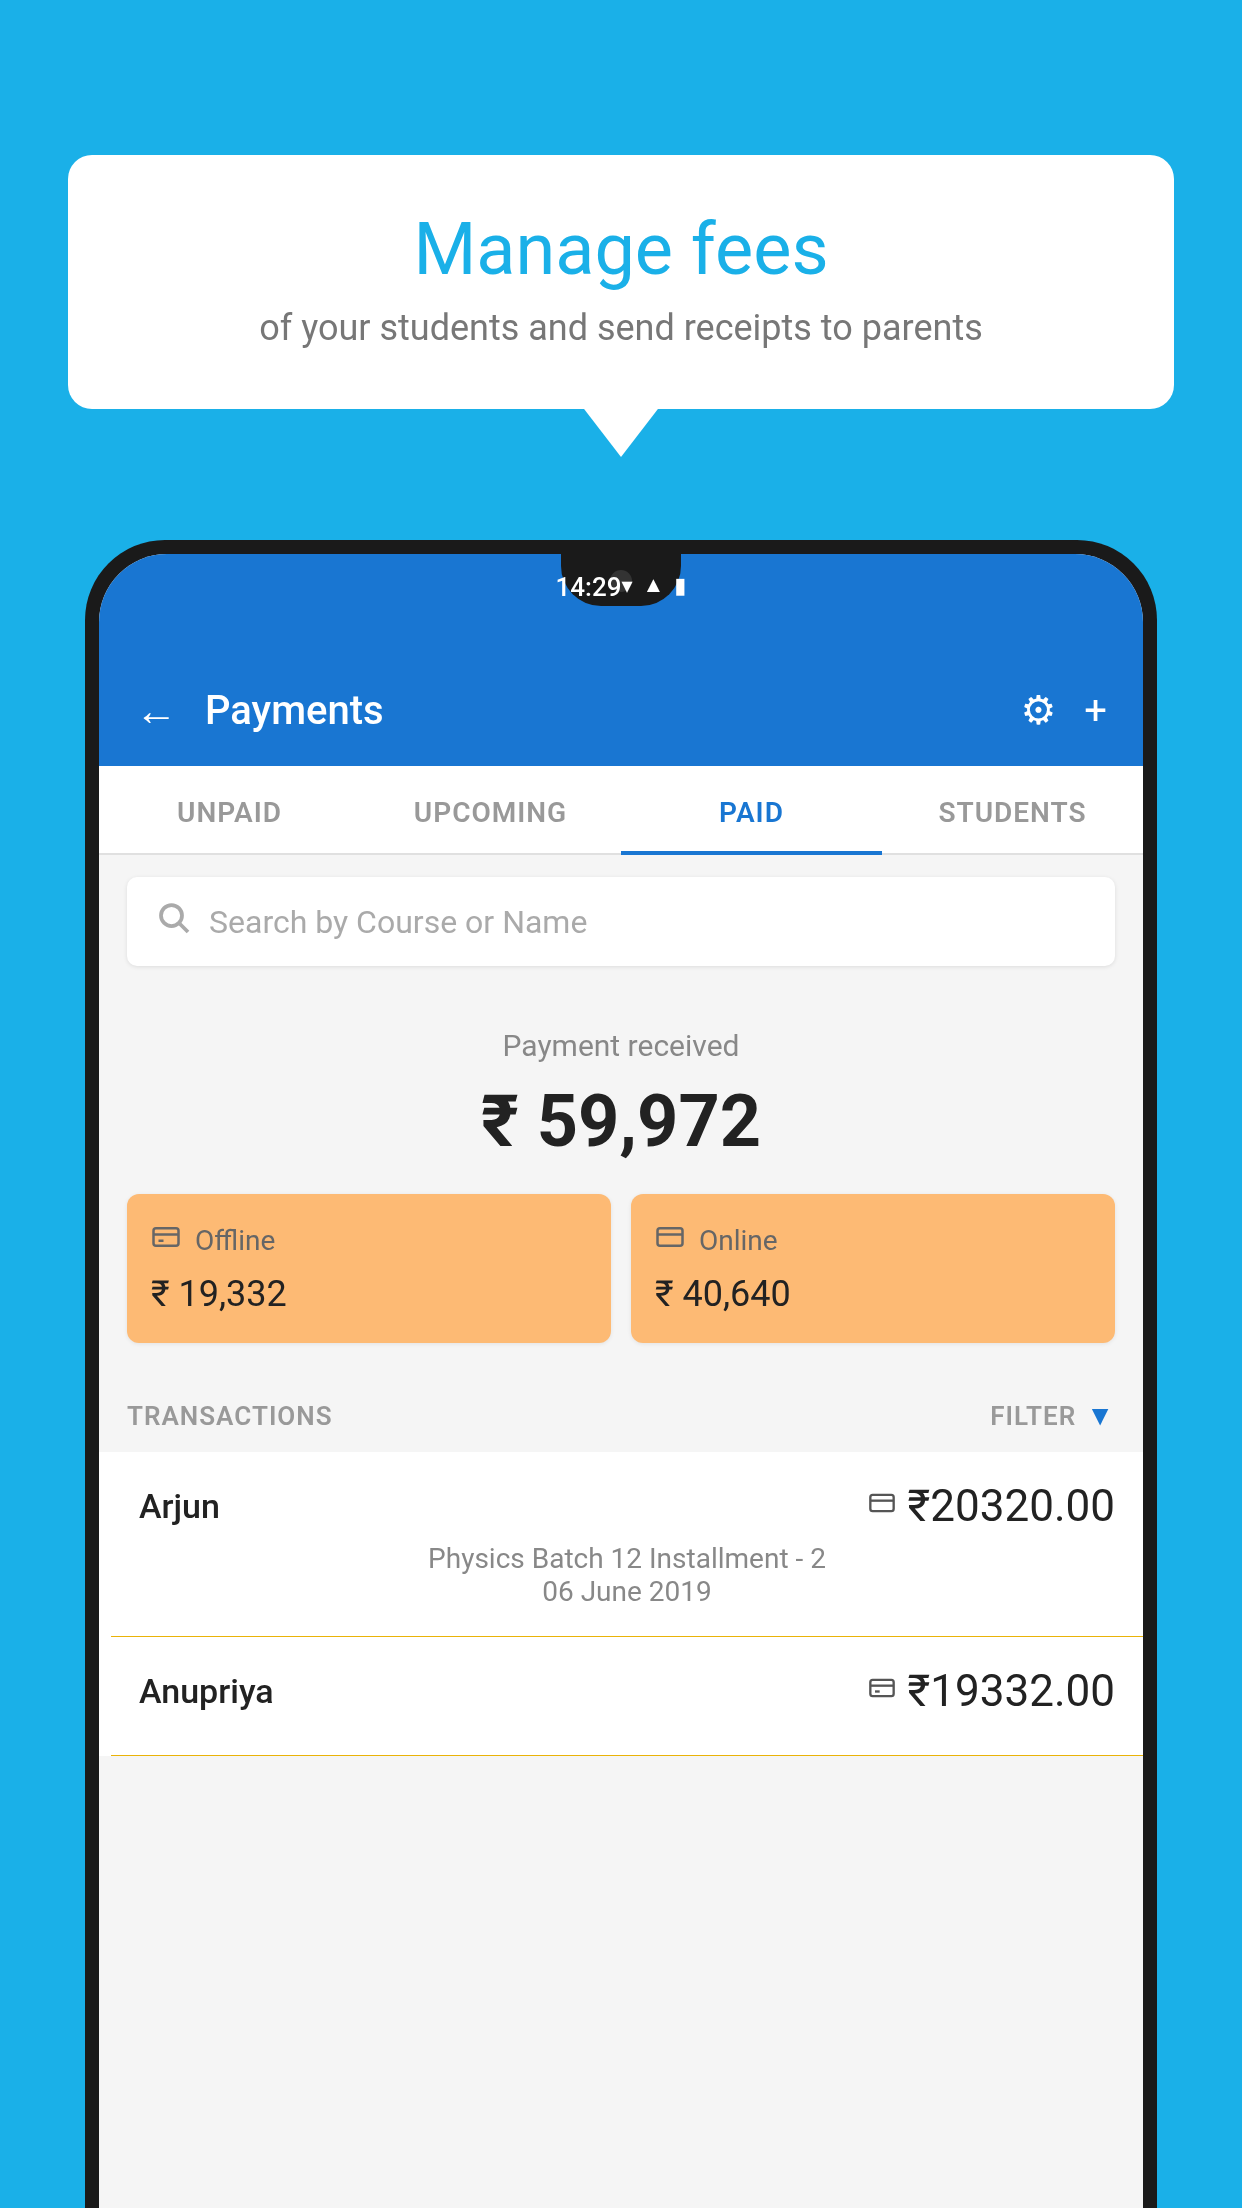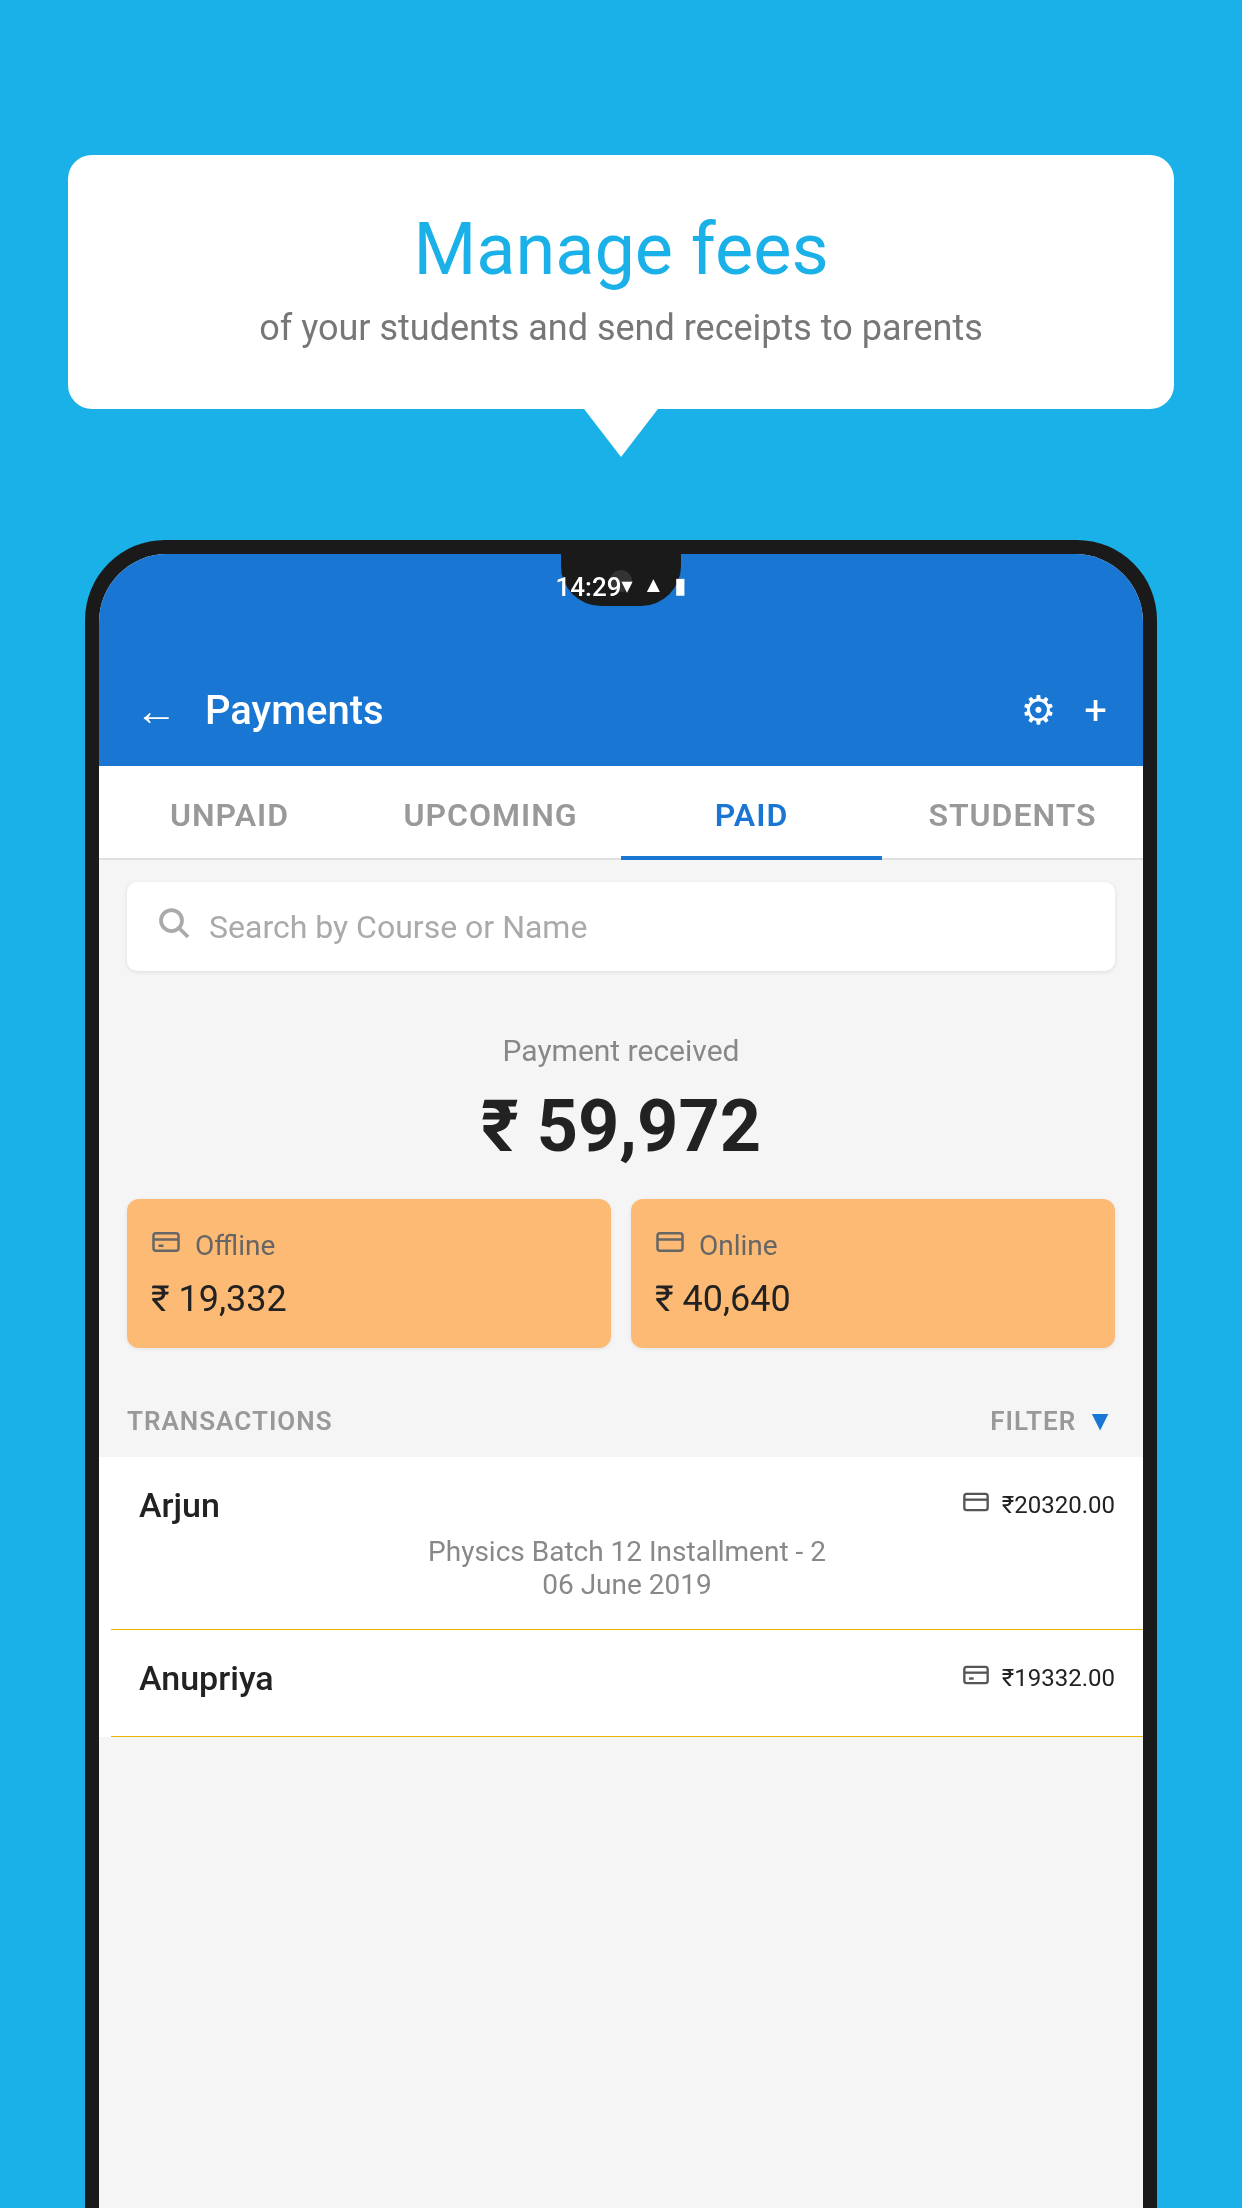--- a/index.html
+++ b/index.html
@@ -165,21 +165,21 @@
     .tabs-container {
       background: white;
       display: flex;
       border-bottom: 2px solid #e0e0e0;
     }
 
     .tab {
       flex: 1;
       text-align: center;
       padding: 30px 0 24px 0;
-      font-size: 32px;
+      font-size: 28px;
       font-weight: 600;
       color: #999;
       letter-spacing: 1px;
       position: relative;
       cursor: pointer;
     }
 
     .tab.active {
       color: #1976d2;
     }
@@ -338,21 +338,21 @@
       align-items: center;
       gap: 12px;
     }
 
     .transaction-method-icon {
       font-size: 28px;
       color: #555;
     }
 
     .transaction-amount {
-      font-size: 24px;
+      font-size: 44px;
       color: #222;
     }
 
     .transaction-bottom {
       display: flex;
       align-items: center;
       justify-content: space-between;
       flex-direction: column;
     }
 

